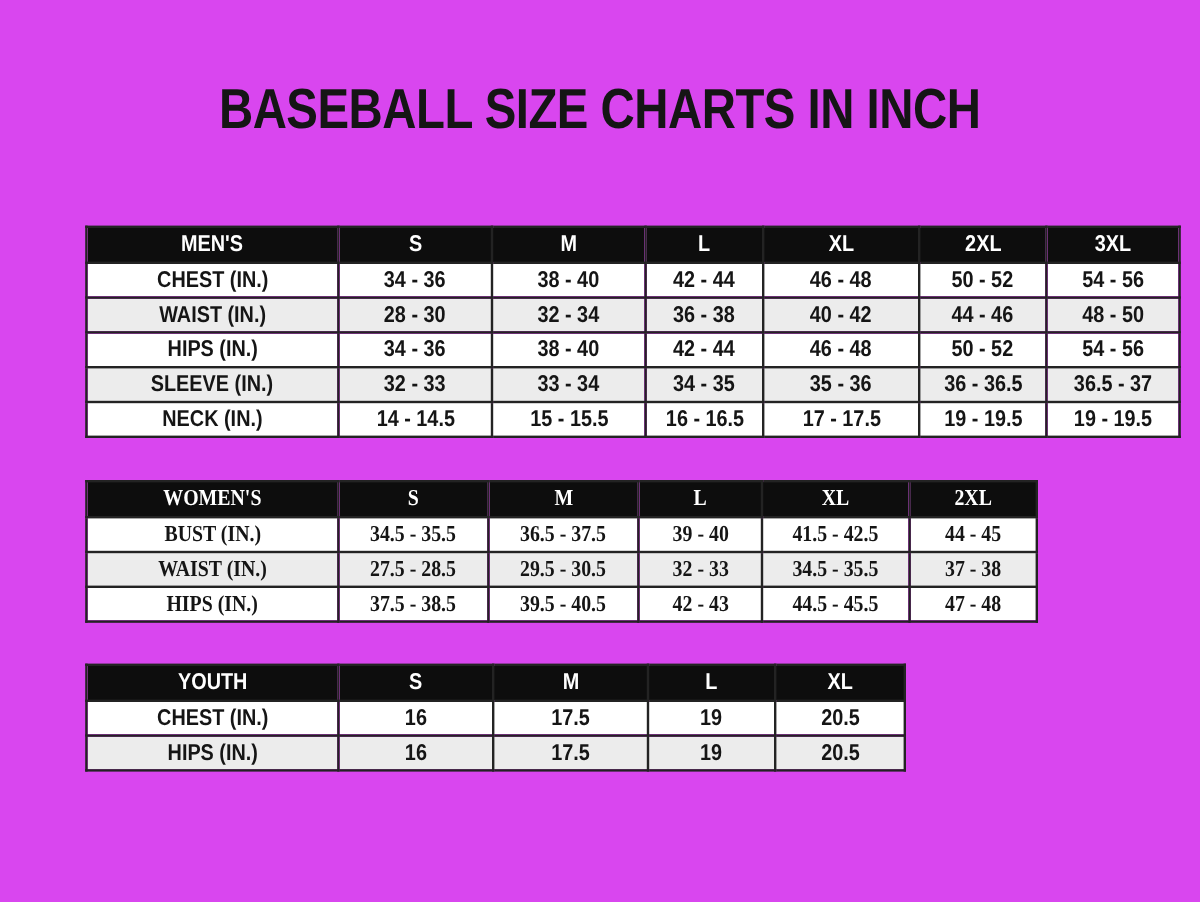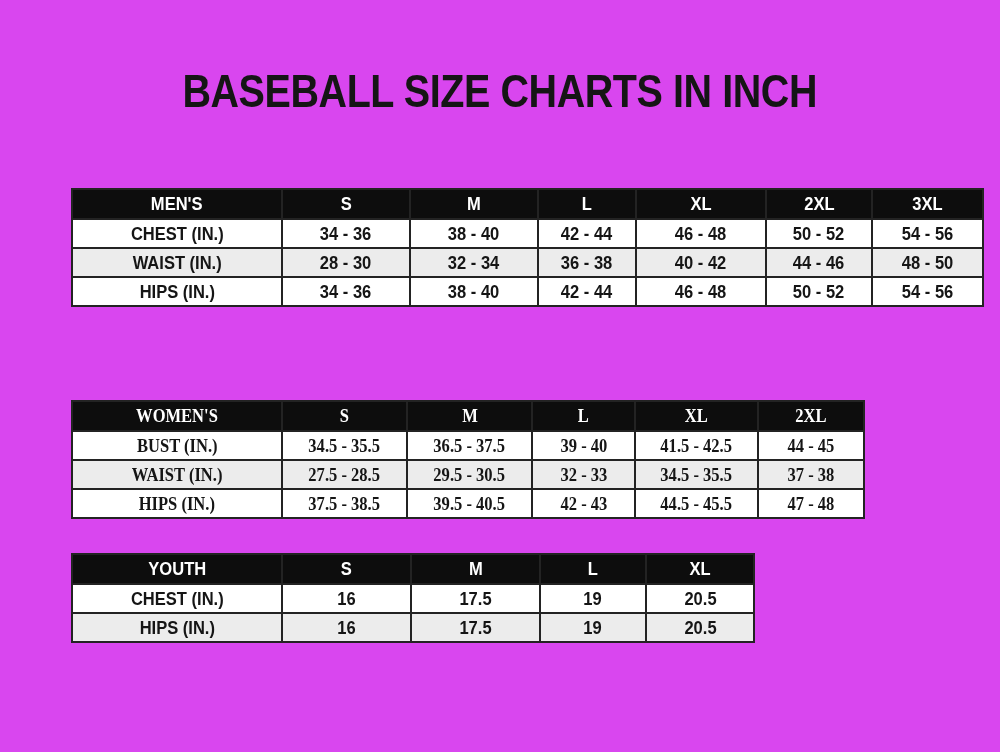--- a/index.html
+++ b/index.html
@@ -85,20 +85,38 @@
           </tr>
           <tr>
             <td><span class="cnd">HIPS (IN.)</span></td>
             <td><span class="cnd">34 - 36</span></td>
             <td><span class="cnd">38 - 40</span></td>
             <td><span class="cnd">42 - 44</span></td>
             <td><span class="cnd">46 - 48</span></td>
             <td><span class="cnd">50 - 52</span></td>
             <td><span class="cnd">54 - 56</span></td>
           </tr>
+          <tr>
+            <td><span class="cnd">SLEEVE (IN.)</span></td>
+            <td><span class="cnd">32 - 33</span></td>
+            <td><span class="cnd">33 - 34</span></td>
+            <td><span class="cnd">34 - 35</span></td>
+            <td><span class="cnd">35 - 36</span></td>
+            <td><span class="cnd">36 - 36.5</span></td>
+            <td><span class="cnd">36.5 - 37</span></td>
+          </tr>
+          <tr>
+            <td><span class="cnd">NECK (IN.)</span></td>
+            <td><span class="cnd">14 - 14.5</span></td>
+            <td><span class="cnd">15 - 15.5</span></td>
+            <td><span class="cnd">16 - 16.5</span></td>
+            <td><span class="cnd">17 - 17.5</span></td>
+            <td><span class="cnd">19 - 19.5</span></td>
+            <td><span class="cnd">19 - 19.5</span></td>
+          </tr>
         </tbody>
       </table>
     </div>
   <div class="tbl" id="table-womens">
       <table style="width: 792px;">
         <colgroup>
           <col style="width: 210px;">
           <col style="width: 125px;">
           <col style="width: 125px;">
           <col style="width: 103px;">

